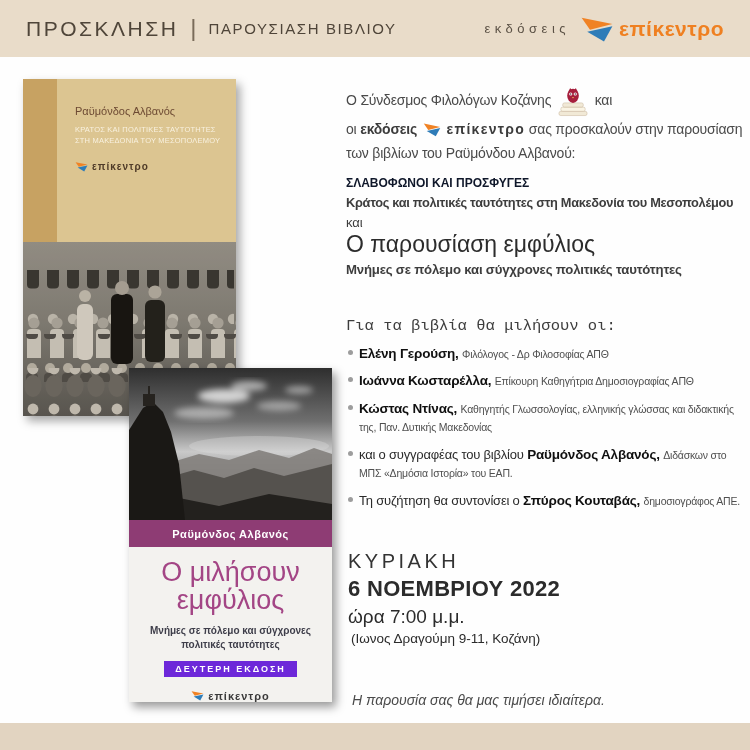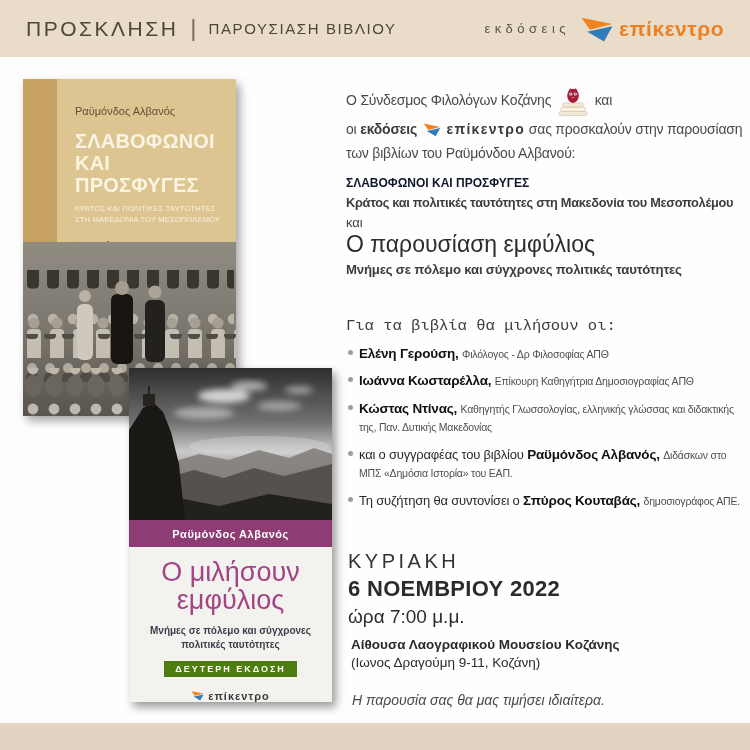--- a/index.html
+++ b/index.html
@@ -36,21 +36,21 @@
 
   
   .book2{position:absolute;left:129px;top:368px;width:203px;height:334px;background:#f3f2ef;
          box-shadow:4px 5px 9px rgba(0,0,0,0.4);}
   .b2-photo{display:block;width:203px;height:152px;}
   .b2-band{height:27px;background:#8e3c74;color:#ffffff;display:flex;align-items:center;justify-content:center;
            font-size:11px;font-weight:bold;letter-spacing:0.5px;}
   .b2-body{text-align:center;}
   .b2-title{margin-top:11px;font-size:27px;color:#a34585;line-height:1.05;}
   .b2-sub{margin-top:9px;font-size:10px;font-weight:bold;color:#3e3e4a;line-height:1.45;}
-  .b2-badge{display:inline-block;margin-top:8px;background:#4d7c0f;color:#ffffff;
+  .b2-badge{display:inline-block;margin-top:8px;background:#6d28d9;color:#ffffff;
             font-size:9px;font-weight:bold;letter-spacing:2px;padding:3px 11px;text-align:center;}
   .b2-logo{margin-top:13px;display:flex;justify-content:center;align-items:center;gap:4px;
            font-size:11px;font-weight:bold;color:#3a3a3a;letter-spacing:1px;}
 
   
   .col{position:absolute;left:346px;top:84px;width:400px;height:666px;}
   .intro{position:absolute;left:0;top:0;font-size:14px;color:#4a4a4a;line-height:1.7;letter-spacing:-0.2px;}
   .iline{white-space:nowrap;}
   .intro b{color:#3c3c3c;}
   .brand-dark{font-weight:bold;letter-spacing:1.3px;color:#3c3c3c;}
@@ -122,24 +122,20 @@
         </svg>
       <span class="pub-name">επίκεντρο</span>
     </div>
   </header>
 
   <div class="book1">
     <div class="b1-top">
       <div class="b1-spine"></div>
       <div class="b1-content">
         <div class="b1-author">Ραϋμόνδος Αλβανός</div>
-        <div class="b1-title">
-          <div>ΣΛΑΒΟΦΩΝΟΙ</div>
-          <div>ΚΑΙ ΠΡΟΣΦΥΓΕΣ</div>
-        </div>
         <div class="b1-sub">
           <div>ΚΡΑΤΟΣ ΚΑΙ ΠΟΛΙΤΙΚΕΣ ΤΑΥΤΟΤΗΤΕΣ</div>
           <div>ΣΤΗ ΜΑΚΕΔΟΝΙΑ ΤΟΥ ΜΕΣΟΠΟΛΕΜΟΥ</div>
         </div>
         <div class="b1-logo">
           <svg class="epik-icon xs">
               <use href="#epik-logo"></use>
             </svg>
           <span>επίκεντρο</span>
         </div>
@@ -294,21 +290,20 @@
         <span class="pre">Τη συζήτηση θα συντονίσει ο</span>
         <b>Σπύρος Κουταβάς,</b>
         <span class="desc">δημοσιογράφος ΑΠΕ.</span>
       </li>
     </ul>
 
     <section class="event">
       <div class="ev-day">ΚΥΡΙΑΚΗ</div>
       <div class="ev-date">6 ΝΟΕΜΒΡΙΟΥ 2022</div>
       <div class="ev-time">ώρα 7:00 μ.μ.</div>
-      <div class="ev-venue">Αίθουσα Λαογραφικού Μουσείου Κοζάνης</div>
       <div class="ev-addr">(Ιωνος Δραγούμη 9-11, Κοζάνη)</div>
     </section>
 
   </main>
 
   <p class="closing">Η παρουσία σας θα μας τιμήσει ιδιαίτερα.</p>
 
   <footer class="bottombar"></footer>
 
 </div>

